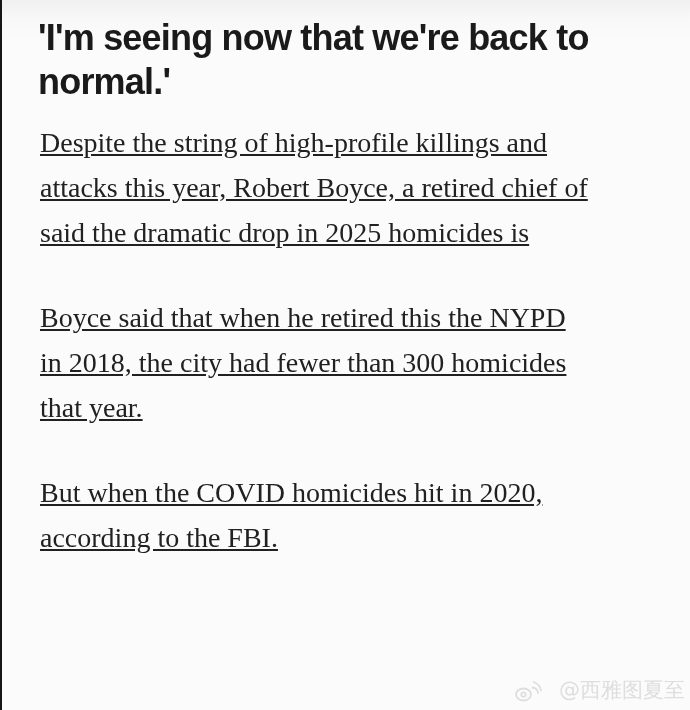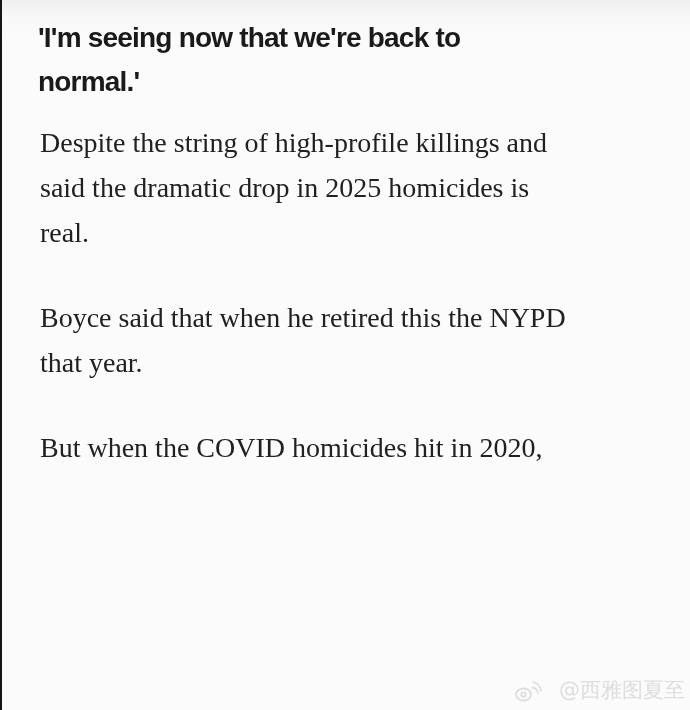--- a/index.html
+++ b/index.html
@@ -24,34 +24,35 @@
   .content {
     position: relative;
     box-sizing: border-box;
     padding: 16px 40px 0 40px;
   }
 
   h1.headline {
     margin: 0 0 12px -2px;
     font-family: "Liberation Sans", sans-serif;
     font-weight: 700;
-    font-size: 28px;
+    font-size: 36px;
     line-height: 44px;
     letter-spacing: -0.8px;
     color: #1a1a1a;
   }
   h1.headline .hline { display: block; white-space: nowrap; }
 
   .paragraph {
     margin: 16px 0 40px 0;
     font-family: "Liberation Serif", "DejaVu Serif", serif;
     font-weight: 400;
     font-size: 28px;
     line-height: 45px;
     color: #212121;
+    text-decoration: underline;
   }
   .paragraph .tline { display: block; white-space: nowrap; }
 
   .watermark {
     position: absolute;
     right: 5px;
     bottom: 6px;
     display: flex;
     align-items: center;
     gap: 17px;
@@ -72,31 +73,33 @@
 
   <div class="content">
 
     <h1 class="headline">
       <span class="hline">'I'm seeing now that we're back to</span>
       <span class="hline">normal.'</span>
     </h1>
 
     <div class="paragraph">
       <span class="tline">Despite the string of high-profile killings and</span>
+      <span class="tline">attacks this year, Robert Boyce, a retired chief of</span>
       <span class="tline">said the dramatic drop in 2025 homicides is</span>
-      <span class="tline">real.</span>
     </div>
 
     <div class="paragraph">
       <span class="tline">Boyce said that when he retired this the NYPD</span>
+      <span class="tline">in 2018, the city had fewer than 300 homicides</span>
       <span class="tline">that year.</span>
     </div>
 
     <div class="paragraph">
       <span class="tline">But when the COVID homicides hit in 2020,</span>
+      <span class="tline">according to the FBI.</span>
     </div>
 
   </div>
 
   <div class="watermark">
     <span>
       <svg width="28" height="23" viewBox="0 0 28 23" fill="none" stroke="#d9d9d9" stroke-width="1.8" stroke-linecap="round">
         <ellipse cx="9.5" cy="15.5" rx="7.5" ry="6"></ellipse>
         <circle cx="9.5" cy="15.5" r="2.2"></circle>
         <path d="M18.5 8.5 A6 6 0 0 1 24 14"></path>

